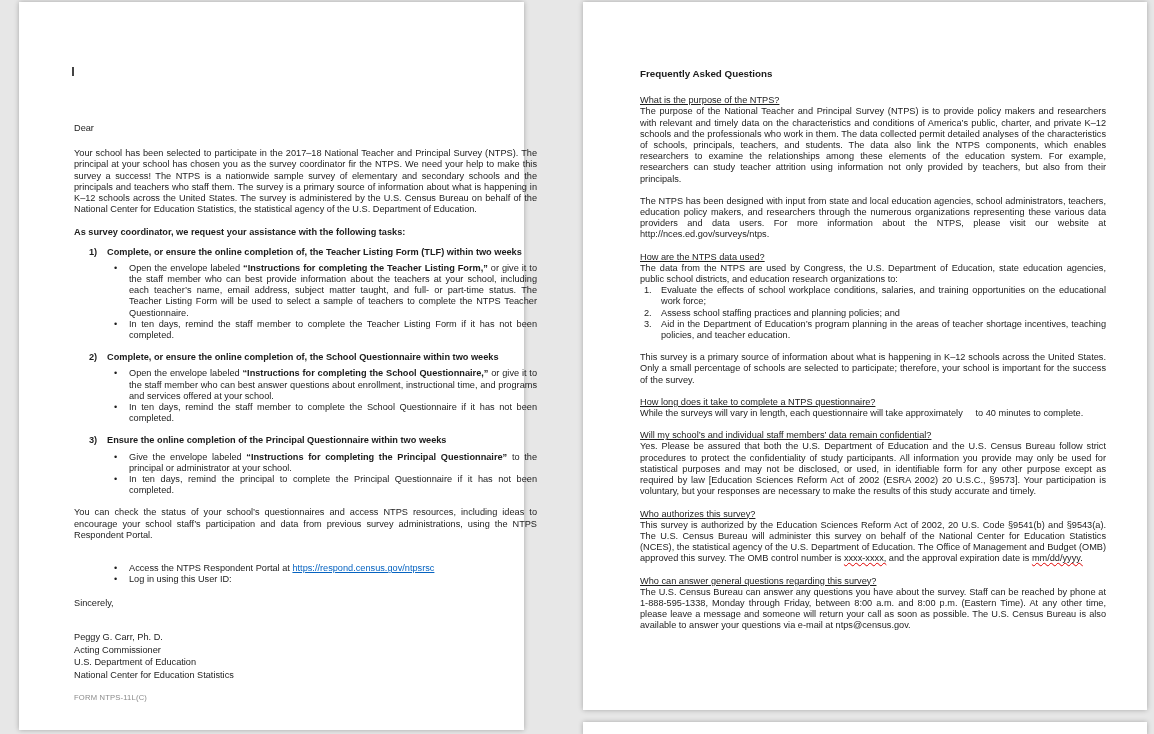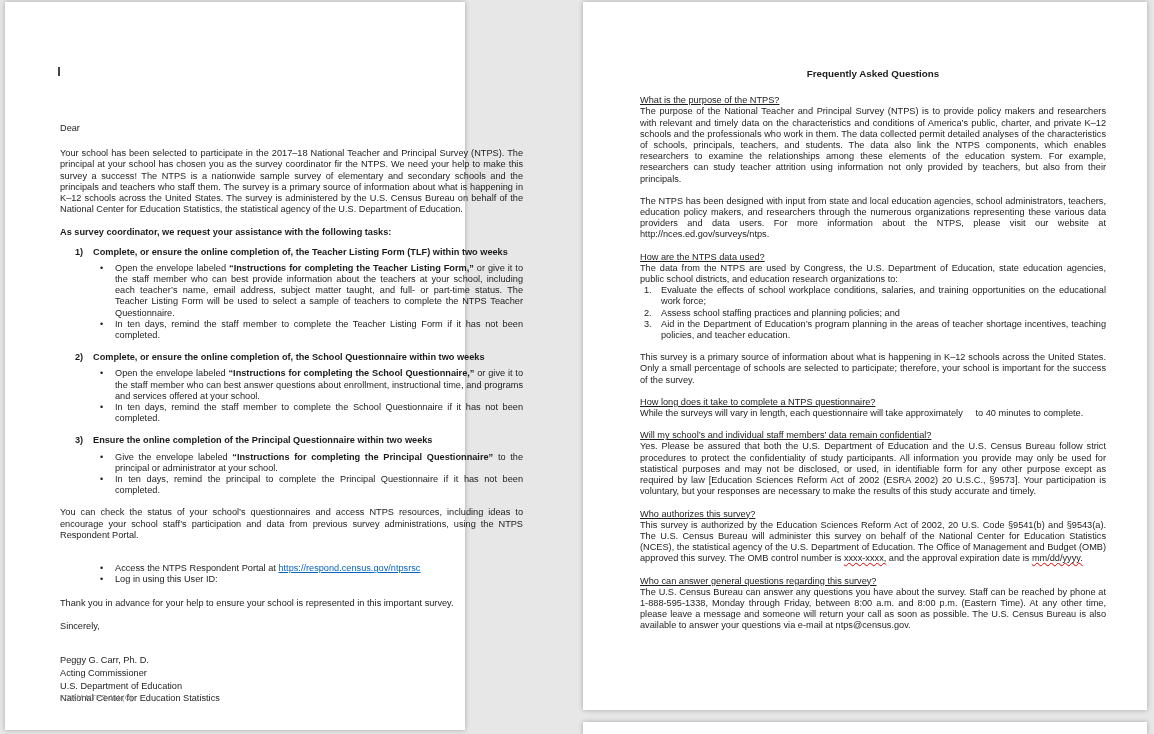--- a/index.html
+++ b/index.html
@@ -11,21 +11,21 @@
     font-family: "Liberation Sans", "DejaVu Sans", sans-serif;
     color: #1c1c1c;
     overflow: hidden;
     position: relative;
   }
   .page {
     position: absolute;
     background: #ffffff;
     box-shadow: 0 0 5px rgba(0,0,0,0.28);
   }
-  #page-left  { left: 5px;   top: 2px;   width: 460px; height: 728px; }
+  #page-left  { left: 19px;   top: 2px;   width: 505px; height: 728px; }
   #page-right { left: 583px; top: 2px;   width: 564px; height: 708px; overflow: hidden; }
   #page-next  { left: 583px; top: 722px; width: 564px; height: 14px; }
 
   p { margin: 0; }
   .bold { font-weight: bold; }
 
   
   .cursor-mark { position: absolute; left: 53px; top: 65px; width: 2px; height: 9px; background: #444; }
   .letter-body {
     position: absolute; left: 55px; top: 121px; width: 463px;
@@ -50,21 +50,21 @@
   .letter-footer {
     position: absolute; left: 55px; bottom: 28px;
     font-size: 7.6px; color: #8a8a8a; letter-spacing: 0.2px;
   }
 
   
   .faq-body {
     position: absolute; left: 57px; top: 66px; width: 466px;
     font-size: 9.2px; line-height: 11.2px; text-align: justify;
   }
-  .faq-title { text-align: center; font-weight: bold; font-size: 9.8px; margin-bottom: 16px; }
+  .faq-title { font-weight: bold; font-size: 9.8px; margin-bottom: 16px; }
   .faq-section { margin-bottom: 11px; }
   .faq-heading { font-weight: normal; text-decoration: underline; text-align: left; }
   .gap-top { margin-top: 11px; }
   .faq-li { display: flex; margin-left: 4px; }
   .faq-num { flex: 0 0 17px; }
   .faq-li-text { flex: 1; }
   .spell {
     text-decoration-line: underline;
     text-decoration-style: wavy;
     text-decoration-color: #e00000;
@@ -133,21 +133,20 @@
     <p class="portal-p">You can check the status of your school’s questionnaires and access NTPS resources, including ideas to encourage your school staff’s participation and data from previous survey administrations, using the NTPS Respondent Portal.</p>
     <div class="bullet-row">
       <span class="bullet-glyph">•</span>
       <span class="bullet-text"><span>Access the NTPS Respondent Portal at </span><a class="link">https://respond.census.gov/ntpsrsc</a></span>
     </div>
     <div class="bullet-row after-bullets">
       <span class="bullet-glyph">•</span>
       <span class="bullet-text">Log in using this User ID:</span>
     </div>
 
-    <p class="thanks">Thank you in advance for your help to ensure your school is represented in this important survey.</p>
     <p class="closing">Sincerely,</p>
 
     <div class="signature">
       <p>Peggy G. Carr, Ph. D.</p>
       <p>Acting Commissioner</p>
       <p>U.S. Department of Education</p>
       <p>National Center for Education Statistics</p>
     </div>
   </div>
 

